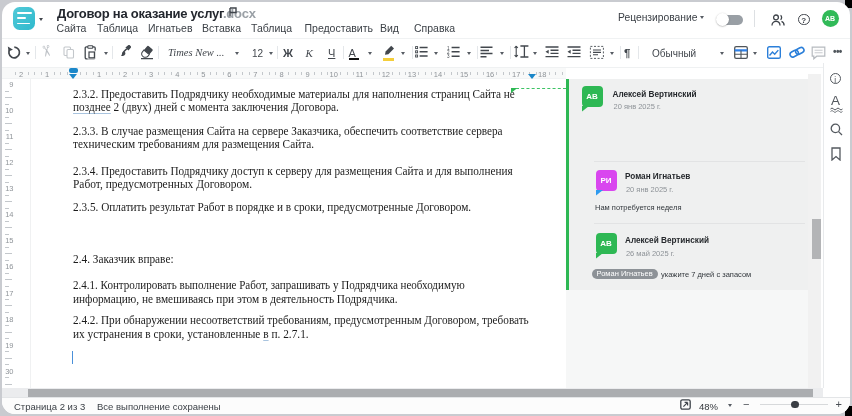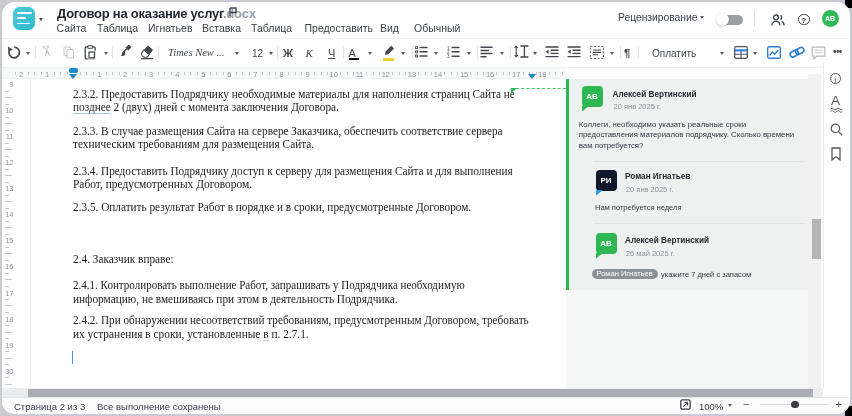--- a/index.html
+++ b/index.html
@@ -38,21 +38,21 @@
           <path d="M2 1 v8.5 M2 1 h6 v4.5 h-6" fill="none" stroke="#40454c" stroke-width="1.4"></path>
         </svg>
 
     <div class="abs menu" style="left:56.5px;top:21.5px;">Сайта</div>
     <div class="abs menu" style="left:97.0px;top:21.5px;">Таблица</div>
     <div class="abs menu" style="left:148.0px;top:21.5px;">Игнатьев</div>
     <div class="abs menu" style="left:202.0px;top:21.5px;">Вставка</div>
     <div class="abs menu" style="left:251.0px;top:21.5px;">Таблица</div>
     <div class="abs menu" style="left:304.5px;top:21.5px;">Предоставить</div>
     <div class="abs menu" style="left:380.0px;top:21.5px;">Вид</div>
-    <div class="abs menu" style="left:414.0px;top:21.5px;">Обычный</div>
+    <div class="abs menu" style="left:414.0px;top:21.5px;">Справка</div>
 
     <div class="abs" style="left:618px;top:12px;font-size:10.3px;color:#3c4147;">Рецензирование</div>
     <div class="caret" style="left:700px;top:16px;"></div>
     <div class="abs" style="left:716.5px;top:15px;width:26px;height:9.5px;border-radius:5px;background:#999fa5;"></div>
     <div class="abs" style="left:716px;top:13.3px;width:13px;height:13px;border-radius:50%;background:#fff;box-shadow:0 0.5px 1.5px rgba(0,0,0,.35);"></div>
     <div class="abs" style="left:754px;top:10px;width:1px;height:17px;background:#dde0e3;"></div>
     <svg class="abs" style="left:771px;top:13.5px;" width="14" height="13" viewBox="0 0 14 13">
       <circle cx="5" cy="3.4" r="2.4" fill="none" stroke="#40454c" stroke-width="1.3"></circle>
       <path d="M1 11.5 c0-2.6 1.8-4.2 4-4.2 2.2 0 4 1.6 4 4.2" fill="none" stroke="#40454c" stroke-width="1.3"></path>
       <path d="M9.5 1.3 c1.5 0.6 1.5 3.6 0 4.4 M10.5 7.4 c1.9 0.6 2.6 2 2.6 4" fill="none" stroke="#40454c" stroke-width="1.3"></path>
@@ -147,21 +147,21 @@
             <path d="M3.7 3.8 l-3.2 2 3.2 2 z" fill="#42474d"></path>
           </svg>
       <svg class="abs" style="left:589px;top:5px;" width="16" height="15" viewBox="0 0 16 15">
             <rect x="1.4" y="1.4" width="13" height="12" fill="none" stroke="#595e64" stroke-width="1" stroke-dasharray="2 1.6"></rect>
             <path d="M4 5 h8 M4 7.4 h8 M4 9.8 h5" stroke="#42474d" stroke-width="1.1"></path>
           </svg>
       <div class="caret" style="left:610px;top:12px;"></div>
       <div class="vdiv" style="left:620px;top:6px;height:13px;"></div>
       <div class="abs" style="left:624px;top:7px;font-size:11.5px;font-weight:bold;color:#42474d;">¶</div>
       <div class="vdiv" style="left:637.5px;top:6px;height:13px;"></div>
-      <div class="abs" style="left:652px;top:8px;font-size:10px;color:#42474d;">Оплатить</div>
+      <div class="abs" style="left:652px;top:8px;font-size:10px;color:#42474d;">Обычный</div>
       <div class="caret" style="left:720px;top:12px;"></div>
       <svg class="abs" style="left:734px;top:6px;" width="14" height="13" viewBox="0 0 14 13">
             <rect x="0.7" y="0.7" width="12.6" height="11.6" rx="1.4" fill="none" stroke="#4f555b" stroke-width="1.3"></rect>
             <path d="M0.7 4.4 h12.6" stroke="#2f81e8" stroke-width="2.4"></path>
             <path d="M7 4.4 v7.9 M0.7 8.2 h12.6" stroke="#4f555b" stroke-width="1.1"></path>
           </svg>
       <div class="caret" style="left:753px;top:12px;"></div>
       <svg class="abs" style="left:767px;top:6px;" width="14" height="13" viewBox="0 0 14 13">
             <rect x="0.7" y="0.7" width="12.6" height="11.6" rx="1.6" fill="none" stroke="#2b7fd9" stroke-width="1.4"></rect>
             <path d="M2.5 9.5 l3-3.4 2.2 2.2 3.6-4.2" fill="none" stroke="#2b7fd9" stroke-width="1.4"></path>
@@ -349,24 +349,23 @@
       <div class="abs" style="left:3px;top:4.5px;width:239px;height:211.5px;background:#eff0f0;"></div>
       <div class="abs" style="left:0;top:4.5px;width:3px;height:211.5px;background:#2eb854;"></div>
       <div class="abs" style="left:242px;top:0;width:13px;height:314px;background:#f1f1f1;"></div>
       <div class="abs" style="left:246px;top:145px;width:9px;height:40px;background:#b3b4b6;"></div>
 
       <div class="av" style="left:15.5px;top:12px;background:#2eb854;">АВ<svg width="7" height="6" viewBox="0 0 7 6">
               <path d="M0 0 h7 L0 5.6 Z" fill="#2eb854"></path>
             </svg></div>
       <div class="abs cmtname" style="left:46.5px;top:15.5px;">Алексей Вертинский</div>
       <div class="abs cmtdate" style="left:47.5px;top:28px;">20 янв 2025 г.</div>
-      <div class="abs cmttext" style="left:12.8px;top:45.5px;line-height:10.5px;font-size:7.8px;">Коллеги, необходимо указать реальные сроки<br>предоставления материалов подрядчику. Сколько времени<br>вам потребуется?</div>
       <div class="abs" style="left:28px;top:87px;width:211px;height:1px;background:#e2e3e4;"></div>
 
-      <div class="av" style="left:29.5px;top:95.5px;background:#0f172a;">РИ<svg width="7" height="6" viewBox="0 0 7 6">
+      <div class="av" style="left:29.5px;top:95.5px;background:#d946ef;">РИ<svg width="7" height="6" viewBox="0 0 7 6">
               <path d="M0 0 h7 L0 5.6 Z" fill="#2e9bf0"></path>
             </svg></div>
       <div class="abs cmtname" style="left:59px;top:97.5px;">Роман Игнатьев</div>
       <div class="abs cmtdate" style="left:59.9px;top:110.8px;">20 янв 2025 г.</div>
       <div class="abs cmttext" style="left:29px;top:129px;">Нам потребуется неделя</div>
       <div class="abs" style="left:28px;top:148.5px;width:211px;height:1px;background:#e2e3e4;"></div>
 
       <div class="av" style="left:29.5px;top:159px;background:#2eb854;">АВ<svg width="7" height="6" viewBox="0 0 7 6">
               <path d="M0 0 h7 L0 5.6 Z" fill="#2eb854"></path>
             </svg></div>
@@ -398,21 +397,21 @@
     <div class="abs" style="left:0;top:388px;width:823px;height:9px;background:#ebecee;"></div>
     <div class="abs" style="left:28px;top:389px;width:785px;height:7.5px;background:#abadb0;"></div>
 
     <div class="abs" style="left:0;top:397px;width:852px;height:19px;background:#fcfcfc;border-top:1px solid #e3e5e7;"></div>
     <div class="abs" style="left:14px;top:400.8px;font-size:9.5px;color:#3c4147;">Страница 2 из 3</div>
     <div class="abs" style="left:97px;top:400.8px;font-size:9.5px;color:#3c4147;">Все выполнение сохранены</div>
     <svg class="abs" style="left:680px;top:399px;" width="11" height="11" viewBox="0 0 11 11">
           <rect x="0.8" y="0.8" width="9.4" height="9.4" rx="1.6" fill="none" stroke="#3e434a" stroke-width="1.3"></rect>
           <path d="M3.4 7.6 L7.4 3.6 M7.6 3.4 h-3 M7.6 3.4 v3" stroke="#3e434a" stroke-width="1.2" fill="none"></path>
         </svg>
-    <div class="abs" style="left:699px;top:401px;font-size:9.5px;color:#33373c;">100%</div>
+    <div class="abs" style="left:699px;top:401px;font-size:9.5px;color:#33373c;">48%</div>
     <div class="caret" style="left:728px;top:404px;"></div>
     <div class="abs" style="left:743px;top:398px;font-size:11px;color:#4a4f55;">−</div>
     <div class="abs" style="left:760px;top:403.5px;width:68px;height:1.5px;background:#d7d9db;"></div>
     <div class="abs" style="left:791px;top:400.5px;width:7.5px;height:7.5px;border-radius:50%;background:#3a3e44;"></div>
     <div class="abs" style="left:835.5px;top:398px;font-size:11px;color:#4a4f55;">+</div>
   </div>
     </div>
 </div>
 
 </body></html>

